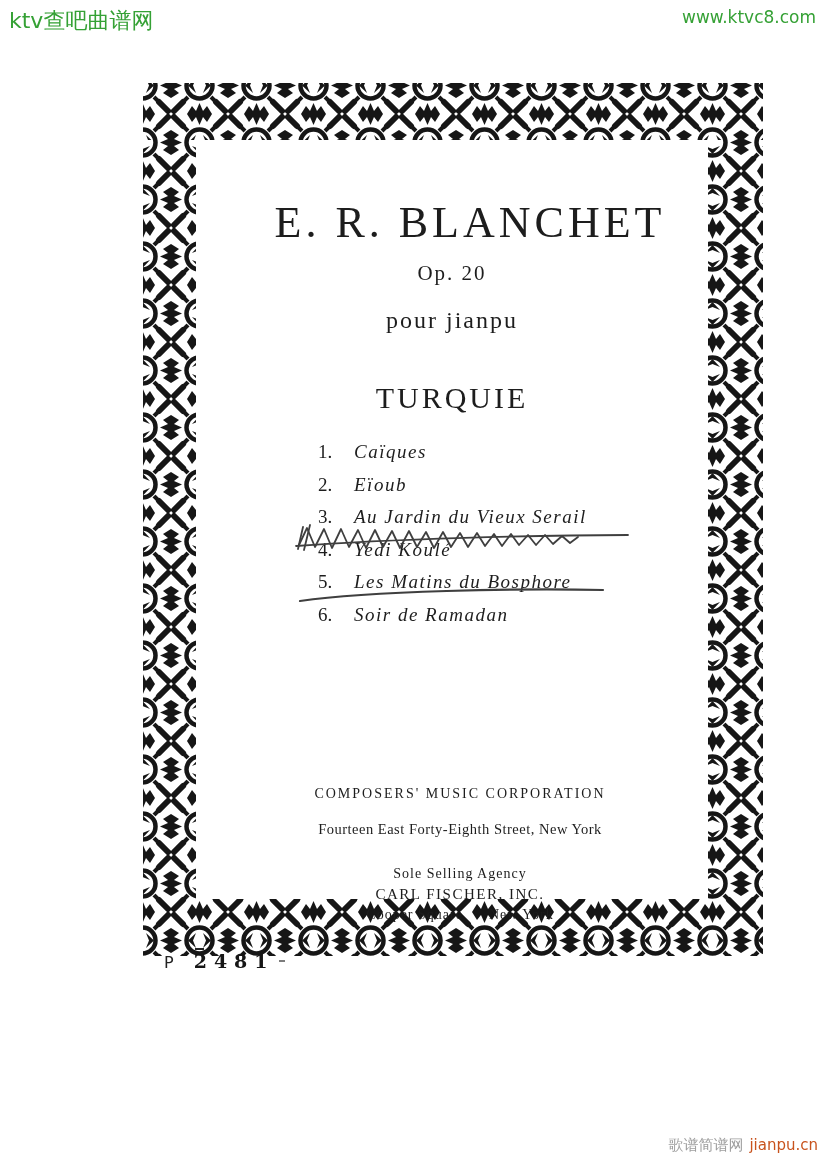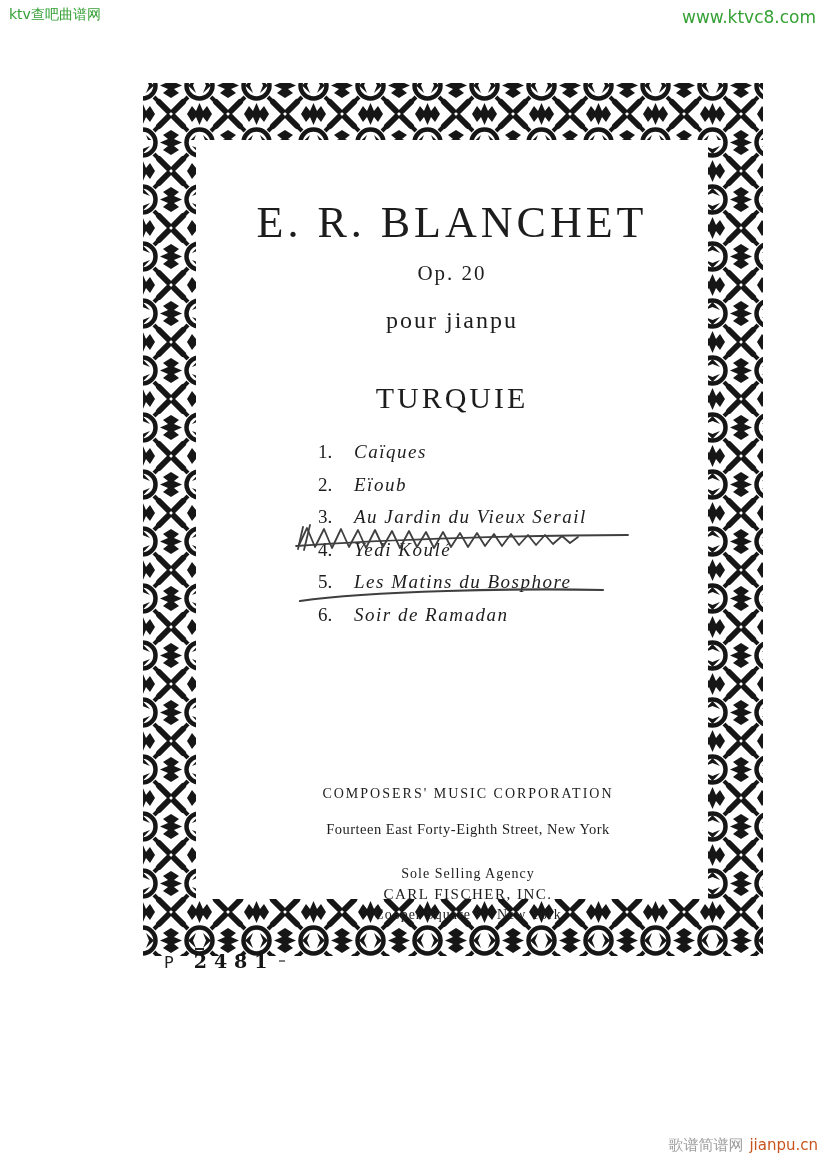--- a/index.html
+++ b/index.html
@@ -2,41 +2,41 @@
 <html><head>
 <meta charset="utf-8">
 <style>
   html,body{margin:0;padding:0;background:#ffffff;}
   .page{
     position:relative;width:821px;height:1164px;background:#ffffff;
     font-family:"Liberation Serif",serif;color:#1d1d1d;overflow:hidden;
   }
   
   .wm{position:absolute;font-family:"DejaVu Sans",sans-serif;}
-  .wm-tl{left:9px;top:6px;font-size:14px;}
+  .wm-tl{left:9px;top:6px;font-size:22px;}
   .wm-tr{right:5px;top:7px;font-size:17px;}
   .wm-br{right:3px;bottom:9px;font-size:15px;}
   .wm-br .domain{margin-left:6px;}
   
   .border-svg{position:absolute;left:0;top:0;z-index:1;}
   
   .content{position:absolute;left:196px;top:0;width:512px;z-index:2;}
-  .composer{position:absolute;left:0;top:197px;width:512px;text-align:center;
+  .composer{position:absolute;left:18px;top:197px;width:512px;text-align:center;
     font-size:44px;letter-spacing:4px;white-space:nowrap;}
   .opus{position:absolute;left:0;top:261px;width:512px;text-align:center;
     font-size:21px;letter-spacing:2px;}
   .instr{position:absolute;left:0;top:307px;width:512px;text-align:center;
     font-size:24px;letter-spacing:2px;}
   .worktitle{position:absolute;left:0;top:381px;width:512px;text-align:center;
     font-size:30px;letter-spacing:3px;}
   .movements{position:absolute;left:122px;top:442px;display:flex;flex-direction:column;gap:13px;}
   .mv{display:flex;font-size:19px;line-height:19.5px;white-space:nowrap;}
   .mv-num{display:inline-block;width:36px;}
   .mv-title{font-style:italic;letter-spacing:1.5px;}
-  .publisher{position:absolute;left:16px;top:786px;width:512px;text-align:center;}
+  .publisher{position:absolute;left:8px;top:786px;width:512px;text-align:center;}
   .pub1{font-size:14px;letter-spacing:2px;white-space:nowrap;}
   .pub2{font-size:14.5px;letter-spacing:0.5px;margin-top:19px;white-space:nowrap;}
   .agency-label{font-size:14px;letter-spacing:1px;margin-top:28px;}
   .agency-name{font-size:15px;letter-spacing:1.5px;margin-top:4px;}
   .agency-city{font-size:14px;letter-spacing:1px;margin-top:4px;}
   .agency-city .city-r{margin-left:26px;text-align:right;}
   
   .pencil{position:absolute;left:0;top:0;z-index:3;pointer-events:none;}
   
   .plate{position:absolute;left:164px;top:950px;z-index:2;white-space:nowrap;}

